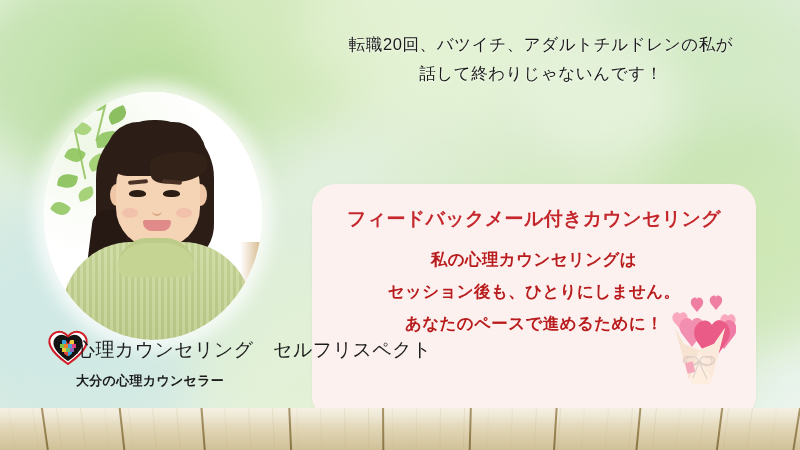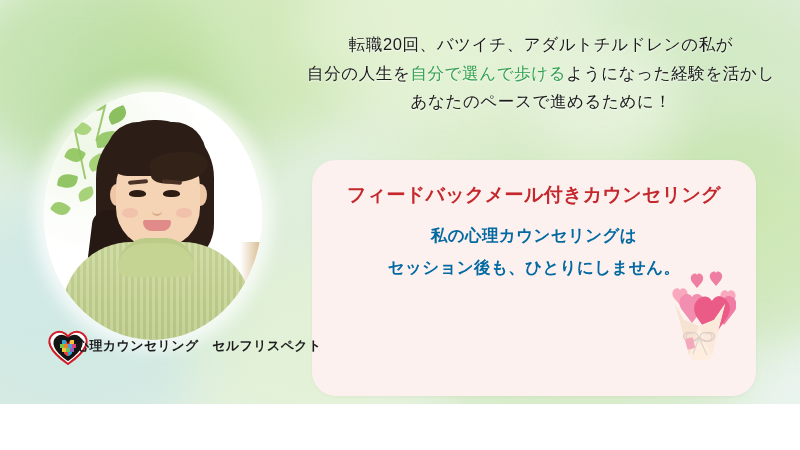--- a/index.html
+++ b/index.html
@@ -4,21 +4,21 @@
 <title>Counseling Banner</title>
 <style>
   html, body {
     margin: 0;
     padding: 0;
     background: #ffffff;
   }
   #stage {
     position: relative;
     width: 800px;
-    height: 404px;
+    height: 450px;
     overflow: hidden;
     font-family: "Liberation Sans", "DejaVu Sans", sans-serif;
     background: #eef6ea;
   }
 
   
   .bg-base {
     position: absolute;
     inset: 0;
     background:
@@ -239,22 +239,22 @@
 
   
   .credit {
     position: absolute;
     left: 76px;
     top: 338px;
     width: 250px;
     color: #1c1c1c;
   }
   .credit-line1 {
-    font-size: 13px;
-    font-weight: 700;
+    font-size: 19px;
+    font-weight: 400;
     letter-spacing: 0.4px;
     white-space: nowrap;
     line-height: 1.3;
   }
   .credit-line2 {
     font-size: 13px;
     font-weight: 700;
     letter-spacing: 0.3px;
     white-space: nowrap;
     margin-top: 10px;
@@ -283,21 +283,21 @@
     letter-spacing: 0.6px;
     text-shadow: 0 1px 2px rgba(255,255,255,0.85);
   }
   .headline .hl-line { white-space: nowrap; }
   .hl-green { color: #34a050; }
 
   
   .card {
     position: absolute;
     left: 312px;
-    top: 160px;
+    top: 184px;
     width: 444px;
     height: 236px;
     background: #fdf1f0;
     border-radius: 24px;
     box-shadow: 0 1px 3px rgba(120,90,90,0.06);
     overflow: hidden;
   }
   .card-title {
     position: absolute;
     left: 0; right: 0;
@@ -307,21 +307,21 @@
     font-size: 19px;
     font-weight: 700;
     letter-spacing: 0.3px;
     white-space: nowrap;
   }
   .card-body {
     position: absolute;
     left: 0; right: 0;
     top: 60px;
     text-align: center;
-    color: #0369a1;
+    color: #b91c1c;
     font-size: 16.5px;
     font-weight: 700;
     line-height: 1.93;
     letter-spacing: 0.4px;
   }
   .card-body .cb-line { white-space: nowrap; }
 
   .bouquet {
     position: absolute;
     left: 350px;
@@ -345,32 +345,30 @@
   <div class="bg-blob blob-g"></div>
   <div class="bg-blob blob-h"></div>
   <div class="bg-blob blob-i"></div>
   <div class="bg-blob blob-j"></div>
 
   <div class="headline">
     <div class="hl-line">
       <span>転職20回、バツイチ、アダルトチルドレンの私が</span>
     </div>
     <div class="hl-line">
-      <span>自分の人生を</span><span class="hl-green">自分で選んで歩ける</span><span>ようになった経験を活かし</span>
-    </div>
-    <div class="hl-line">
-      <span>あなたのペースで進めるために！</span>
+      <span>話して終わりじゃないんです！</span>
     </div>
   </div>
 
   <div class="card">
     <div class="card-title">フィードバックメール付きカウンセリング</div>
     <div class="card-body">
       <div class="cb-line">私の心理カウンセリングは</div>
       <div class="cb-line">セッション後も、ひとりにしません。</div>
+      <div class="cb-line">あなたのペースで進めるために！</div>
     </div>
 
     <div class="bouquet">
       <svg viewBox="0 0 74 104" width="74" height="104" aria-hidden="true">
 
         <path d="M12 34 c-5-7 3-13 6-8 3-5 11 1 6 8 l-6 7 z" fill="#f9a8bd"></path>
         <path d="M60 36 c-5-7 3-13 6-8 3-5 11 1 6 8 l-6 7 z" fill="#f9a8bd"></path>
         <path d="M30 18 c-4-6 3-11 5-7 2-4 9 1 5 7 l-5 6 z" fill="#ef7fa2"></path>
         <path d="M49 16 c-4-6 3-11 5-7 2-4 9 1 5 7 l-5 6 z" fill="#ef7fa2"></path>
 
@@ -447,20 +445,21 @@
         <rect x="24" y="20" width="4" height="4" fill="#8f63b5"></rect>
         <rect x="18" y="24" width="4" height="4" fill="#e8463c"></rect>
         <rect x="22" y="24" width="4" height="4" fill="#2fa3d8"></rect>
       </g>
       <path d="M22 31 C8 21 7 14 11.5 10 C15.5 6.5 20.5 9.5 22 12.5 C23.5 9.5 28.5 6.5 32.5 10 C37 14 36 21 22 31 Z" fill="none" stroke="#141414" stroke-width="3.4"></path>
     </svg>
   </div>
 
   <div class="credit">
     <div class="credit-line1">心理カウンセリング　セルフリスペクト</div>
+    <div class="credit-line2">大分の心理カウンセラー</div>
   </div>
 
   <div class="deck">
     <div class="deck-sheen"></div>
     <div id="deck-planks">
         <div class="plank" style="left: 40px; transform: rotate(-8.1deg);"></div>
         <div class="plank" style="left: 118px; transform: rotate(-6.34deg);"></div>
         <div class="plank" style="left: 200px; transform: rotate(-4.5deg);"></div>
         <div class="plank" style="left: 288px; transform: rotate(-2.52deg);"></div>
         <div class="plank" style="left: 382px; transform: rotate(-0.4deg);"></div>

